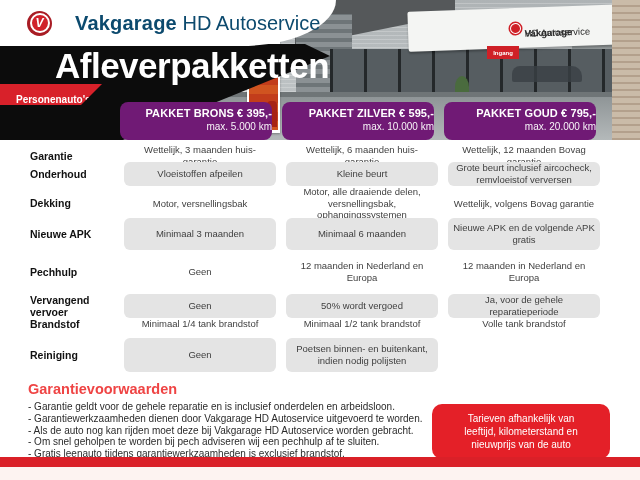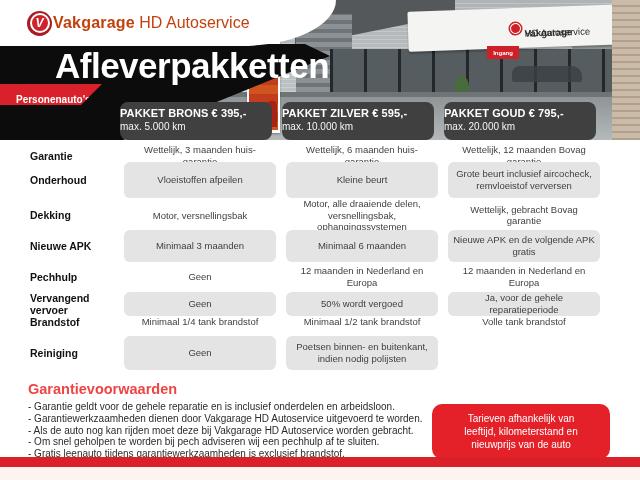--- a/index.html
+++ b/index.html
@@ -54,42 +54,42 @@
   .curb{left:0;top:92px;width:640px;height:5px;background:#6f7577}
   .ground{left:0;top:97px;width:612px;height:43px;background:
     linear-gradient(180deg,#8f9597 0%,#b4b9ba 100%)}
   
   .brand-band{position:absolute;left:0;top:0;width:336px;height:46px;background:#fff;
     border-bottom-right-radius:95px 46px;display:flex;align-items:center;z-index:3}
   .logo{width:25px;height:25px;border-radius:50%;background:#a81c24;margin-left:27px;
     display:flex;align-items:center;justify-content:center;flex:0 0 auto}
   .logo-inner{width:16px;height:16px;border-radius:50%;background:#d0222b;border:2px solid #fff;
     color:#fff;font-weight:800;font-style:italic;font-size:12px;line-height:16px;text-align:center}
-  .brand-text{margin-left:1px;font-size:16px;color:#c2410c;white-space:nowrap}
+  .brand-text{margin-left:23px;font-size:20px;color:#0c4a6e;white-space:nowrap}
   .brand-text b{font-weight:800;letter-spacing:.2px}
   
   .black-wedge{position:absolute;left:0;top:44px;width:330px;height:98px;background:#0c0c0c;
     clip-path:polygon(0 0,305px 0,330px 12px,118px 98px,0 98px);z-index:2}
   .main-title{position:absolute;left:55px;top:46px;z-index:4;color:#fff;
     font-size:35px;font-weight:800;letter-spacing:-.5px}
   .ribbon{position:absolute;left:0;top:84px;width:102px;height:21px;background:#d8212a;
     clip-path:polygon(0 0,102px 0,81px 21px,0 21px);z-index:4;
     display:flex;align-items:flex-end}
   .ribbon span{margin-left:16px;color:#fff;font-size:10px;font-weight:700}
   
-  .pk{position:absolute;top:102px;width:152px;height:38px;background:#404040;border-radius:8px;
-    z-index:5;color:#fff;text-align:left;padding-top:5px;box-sizing:border-box}
+  .pk{position:absolute;top:102px;width:152px;height:38px;background:#701a75;border-radius:8px;
+    z-index:5;color:#fff;text-align:right;padding-top:5px;box-sizing:border-box}
   .pk1{left:120px}.pk2{left:282px}.pk3{left:444px}
   .pk-title{font-size:11px;font-weight:800;letter-spacing:.1px}
   .pk-sub{font-size:10px;margin-top:2px;opacity:.95}
   
   .ptable{position:absolute;left:0;top:140px;width:640px;padding:4px 0 0 30px;box-sizing:border-box}
   .trow{display:grid;grid-template-columns:84px 152px 152px 152px;column-gap:10px;align-items:center}
-  .r1{height:18px}.r2{height:36px}.r3{height:32px}.r4{height:32px}
-  .r5{height:30px}.r6{height:16px}.r7{height:28px}.r8{height:34px}
+  .r1{height:18px}.r2{height:24px}.r3{height:32px}.r4{height:32px}
+  .r5{height:44px}.r6{height:16px}.r7{height:28px}.r8{height:34px}
   .tlabel{font-size:10.5px;font-weight:700;color:#111;line-height:1.15}
   .tcell{font-size:9.5px;color:#3f3f3f;text-align:center;line-height:1.22;
     height:100%;display:flex;align-items:center;justify-content:center;padding:0 4px;box-sizing:border-box}
   .trow.shade .tcell{background:#e4e4e4;border-radius:6px}
   
   .conds{position:absolute;left:28px;top:381px;width:400px}
   .conds-h{font-size:14.5px;font-weight:800;color:#ef4444;margin-bottom:4px}
   .cond-item{font-size:10px;color:#2b2b2b;line-height:11.8px}
   
   .tariff{position:absolute;left:432px;top:404px;width:178px;box-sizing:border-box;
@@ -175,21 +175,21 @@
   <div class="trow r2 shade">
     <div class="tlabel">Onderhoud</div>
     <div class="tcell">Vloeistoffen afpeilen</div>
     <div class="tcell">Kleine beurt</div>
     <div class="tcell">Grote beurt inclusief aircocheck, remvloeistof verversen</div>
   </div>
   <div class="trow r3">
     <div class="tlabel">Dekking</div>
     <div class="tcell">Motor, versnellingsbak</div>
     <div class="tcell">Motor, alle draaiende delen, versnellingsbak, ophangingssystemen</div>
-    <div class="tcell">Wettelijk, gebracht Bovag garantie</div>
+    <div class="tcell">Wettelijk, volgens Bovag garantie</div>
   </div>
   <div class="trow r4 shade">
     <div class="tlabel">Nieuwe APK</div>
     <div class="tcell">Minimaal 3 maanden</div>
     <div class="tcell">Minimaal 6 maanden</div>
     <div class="tcell">Nieuwe APK en de volgende APK gratis</div>
   </div>
   <div class="trow r5">
     <div class="tlabel">Pechhulp</div>
     <div class="tcell">Geen</div>

